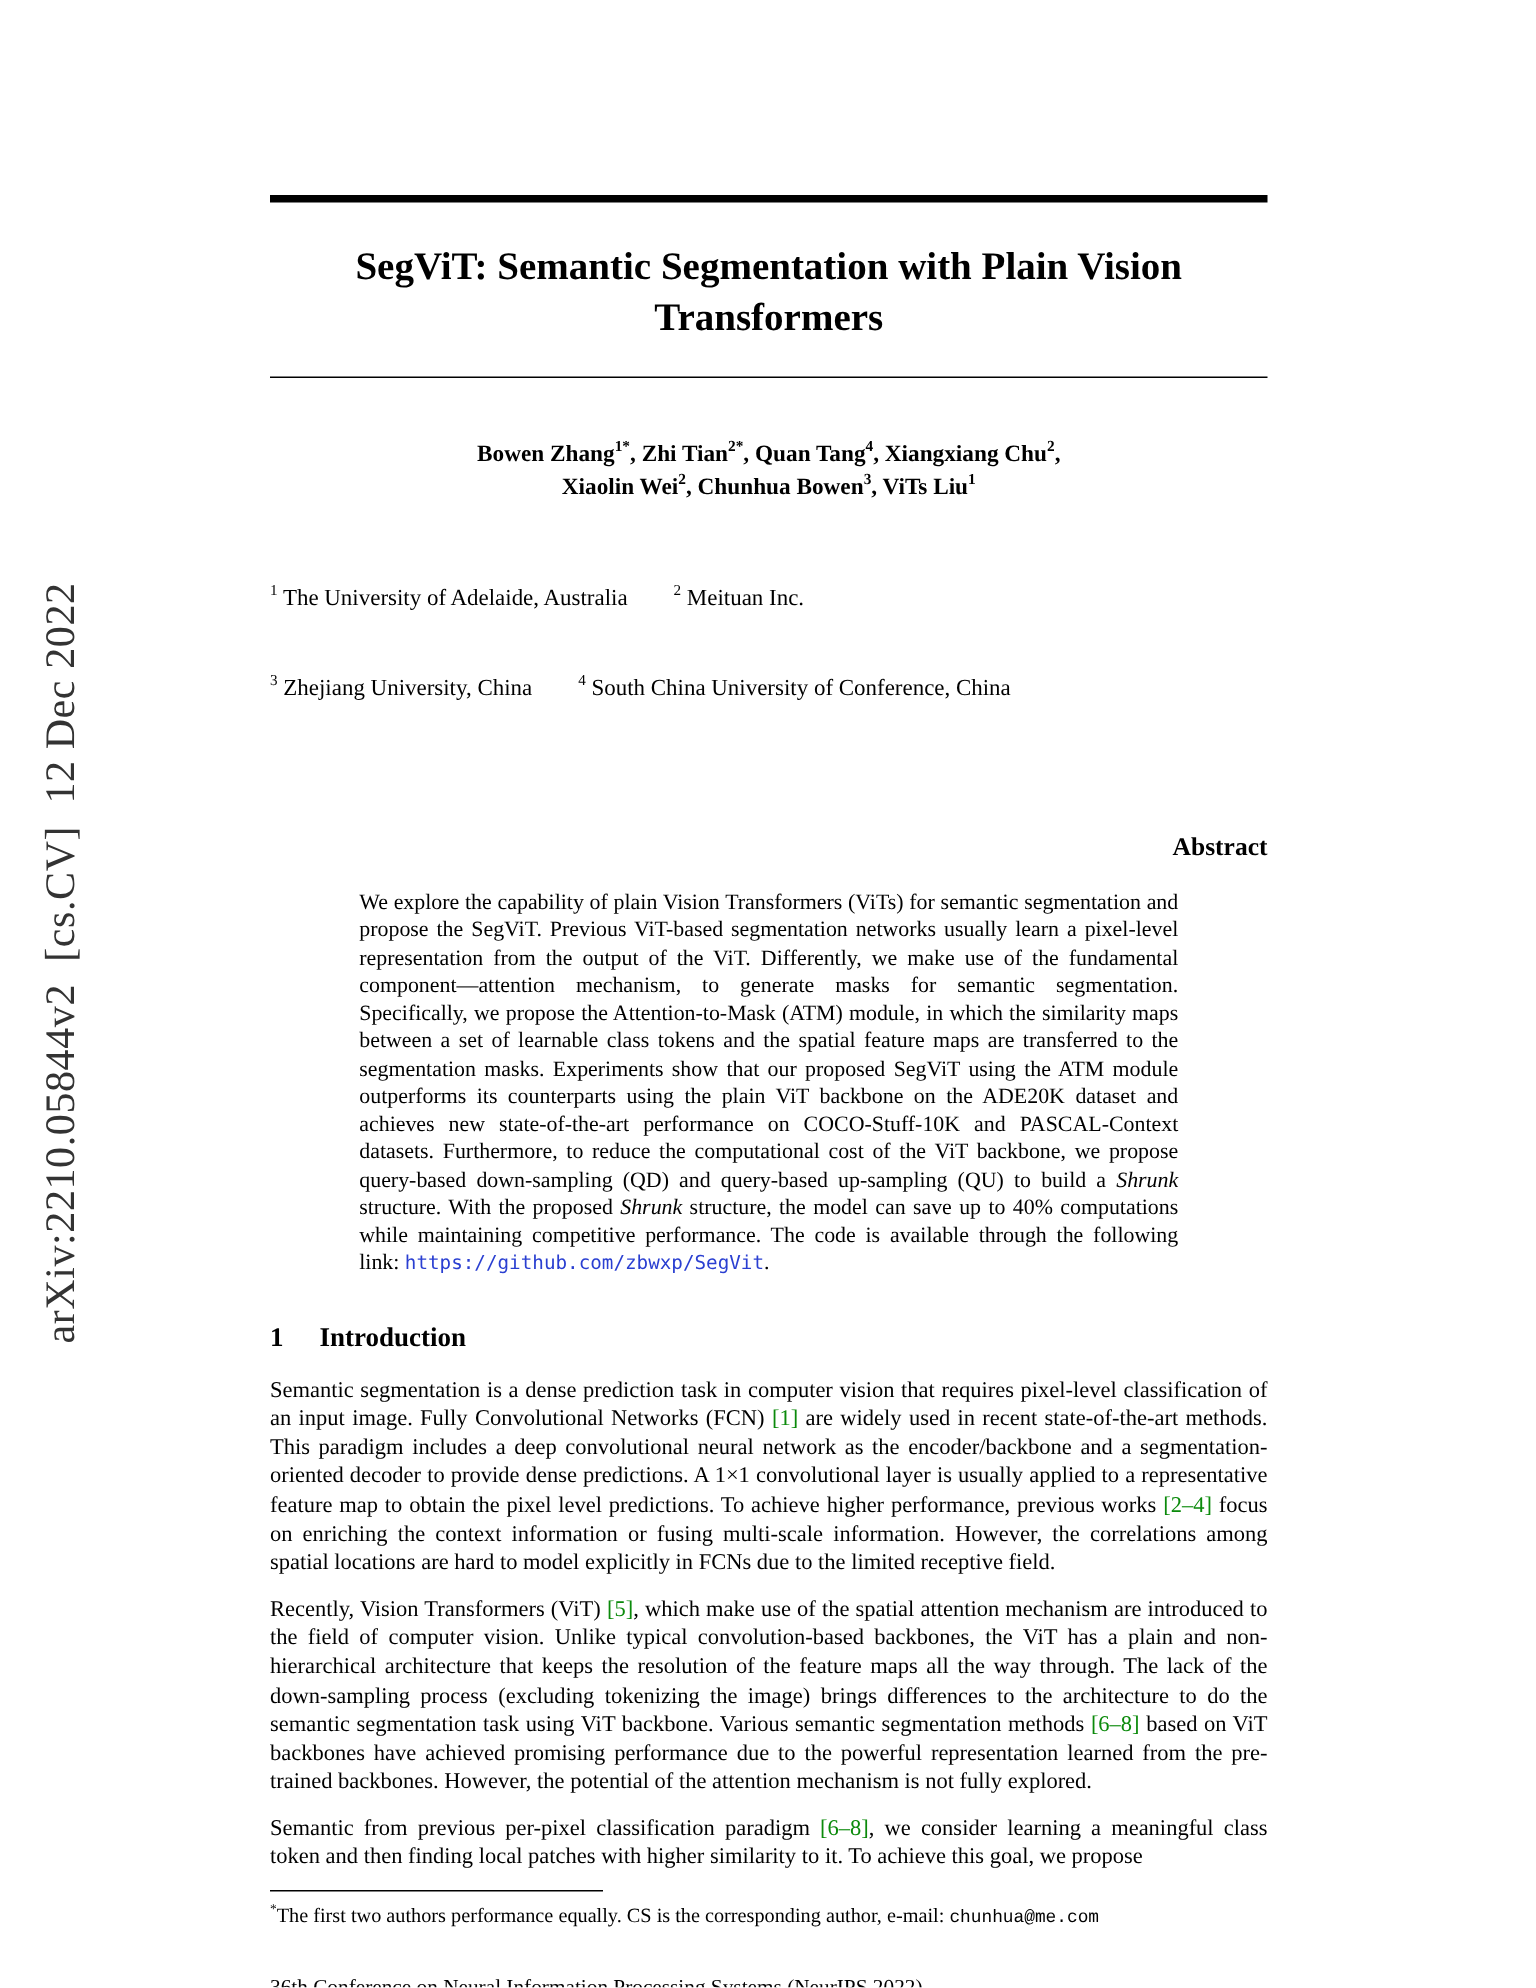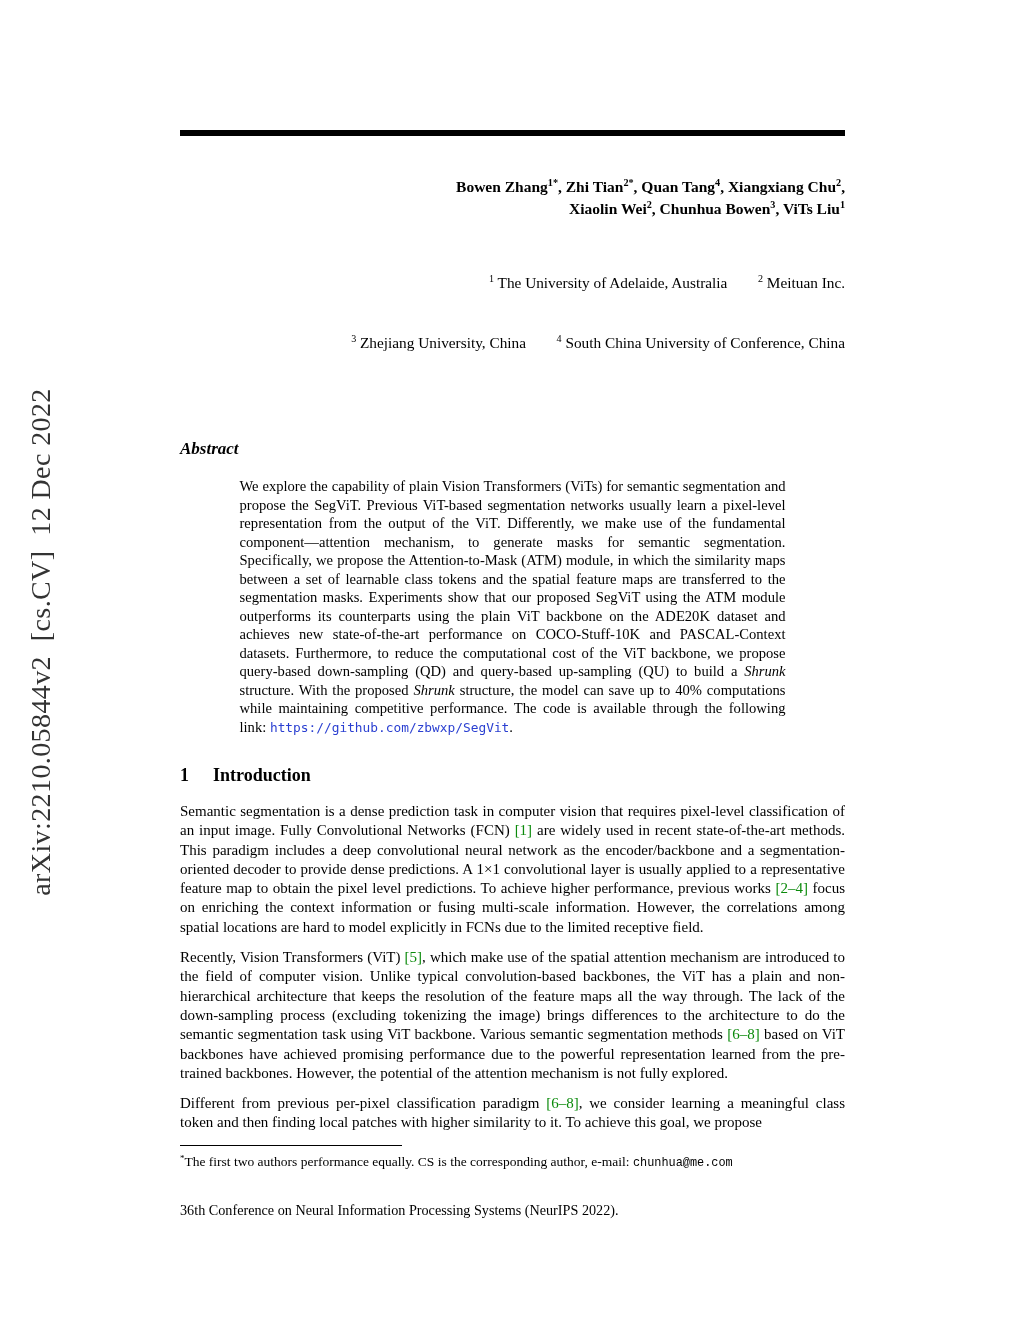--- a/index.html
+++ b/index.html
@@ -33,39 +33,38 @@
   .title {
     font-size: 26px;
     font-weight: bold;
     text-align: center;
     line-height: 1.3;
     width: 620px;
     margin: 26px auto 22px auto;
   }
   .rule-thin { height: 1px; background: #000; margin-bottom: 40px; }
   .authors {
-    text-align: right;
+    text-align: center;
     font-weight: bold;
     font-size: 15.5px;
     line-height: 22px;
   }
   .affils {
-    text-align: right;
+    text-align: left;
     font-size: 15.3px;
     line-height: 20px;
     margin-top: 13px;
     white-space: pre-wrap;
   }
   .abstract-title {
-    text-align: left;
+    text-align: right;
     font-weight: bold;
     font-size: 17px;
     margin-top: 46px;
     margin-bottom: 18px;
-    font-style: italic;
   }
   .abstract-body {
     width: 546px;
     margin: 12px auto;
     text-align: justify;
     font-size: 14.6px;
     line-height: 18.5px;
   }
   .section-heading {
     font-size: 18px;
@@ -97,20 +96,21 @@
 <body>
 
 <div class="page">
 
   <div class="watermark">arXiv:2210.05844v2  [cs.CV]  12 Dec 2022</div>
 
   <div class="content">
 
     <div class="rule-thick"></div>
 
+    <h1 class="title">SegViT: Semantic Segmentation with Plain Vision Transformers</h1>
 
     <div class="rule-thin"></div>
 
     <div class="authors">
       <div><span>Bowen Zhang</span><span class="sup">1*</span><span>,  </span><span>Zhi Tian</span><span class="sup">2*</span><span>,  </span><span>Quan Tang</span><span class="sup">4</span><span>,  </span><span>Xiangxiang Chu</span><span class="sup">2</span><span>,</span></div>
       <div><span>Xiaolin Wei</span><span class="sup">2</span><span>,   </span><span>Chunhua Bowen</span><span class="sup">3</span><span>,   </span><span>ViTs Liu</span><span class="sup">1</span></div>
     </div>
 
     <div class="affils">
       <div><span class="sup">1</span><span> The University of Adelaide, Australia        </span><span class="sup">2</span><span> Meituan Inc.</span></div>
@@ -120,21 +120,21 @@
     <div class="abstract-title">Abstract</div>
 
     <div class="abstract-body"><span>We explore the capability of plain Vision Transformers (ViTs) for semantic segmentation and propose the SegViT. Previous ViT-based segmentation networks usually learn a pixel-level representation from the output of the ViT. Differently, we make use of the fundamental component—attention mechanism, to generate masks for semantic segmentation. Specifically, we propose the Attention-to-Mask (ATM) module, in which the similarity maps between a set of learnable class tokens and the spatial feature maps are transferred to the segmentation masks. Experiments show that our proposed SegViT using the ATM module outperforms its counterparts using the plain ViT backbone on the ADE20K dataset and achieves new state-of-the-art performance on COCO-Stuff-10K and PASCAL-Context datasets. Furthermore, to reduce the computational cost of the ViT backbone, we propose query-based down-sampling (QD) and query-based up-sampling (QU) to build a </span><span class="italic">Shrunk</span><span> structure. With the proposed </span><span class="italic">Shrunk</span><span> structure, the model can save up to 40% computations while maintaining competitive performance. The code is available through the following link: </span><span class="link">https://github.com/zbwxp/SegVit</span><span>.</span></div>
 
     <div class="section-heading">
       <span class="num">1</span><span>Introduction</span>
     </div>
 
     <p class="para"><span>Semantic segmentation is a dense prediction task in computer vision that requires pixel-level classification of an input image. Fully Convolutional Networks (FCN) </span><span class="cite">[1]</span><span> are widely used in recent state-of-the-art methods. This paradigm includes a deep convolutional neural network as the encoder/backbone and a segmentation-oriented decoder to provide dense predictions. A 1×1 convolutional layer is usually applied to a representative feature map to obtain the pixel level predictions. To achieve higher performance, previous works </span><span class="cite">[2–4]</span><span> focus on enriching the context information or fusing multi-scale information. However, the correlations among spatial locations are hard to model explicitly in FCNs due to the limited receptive field.</span></p>
     <p class="para"><span>Recently, Vision Transformers (ViT) </span><span class="cite">[5]</span><span>, which make use of the spatial attention mechanism are introduced to the field of computer vision. Unlike typical convolution-based backbones, the ViT has a plain and non-hierarchical architecture that keeps the resolution of the feature maps all the way through. The lack of the down-sampling process (excluding tokenizing the image) brings differences to the architecture to do the semantic segmentation task using ViT backbone. Various semantic segmentation methods </span><span class="cite">[6–8]</span><span> based on ViT backbones have achieved promising performance due to the powerful representation learned from the pre-trained backbones. However, the potential of the attention mechanism is not fully explored.</span></p>
-    <p class="para"><span>Different from previous per-pixel classification paradigm </span><span class="cite">[6–8]</span><span>, we consider learning a meaningful class token and then finding local patches with higher similarity to it. To achieve this goal, we propose</span></p>
+    <p class="para"><span>Semantic from previous per-pixel classification paradigm </span><span class="cite">[6–8]</span><span>, we consider learning a meaningful class token and then finding local patches with higher similarity to it. To achieve this goal, we propose</span></p>
 
     <div class="fnrule"></div>
 
     <div class="footnote"><span class="sup">*</span><span>The first two authors performance equally. CS is the corresponding author, e-mail: </span><span class="mono">chunhua@me.com</span></div>
 
     <div class="footer">36th Conference on Neural Information Processing Systems (NeurIPS 2022).</div>
 
   </div>
 </div>
 

